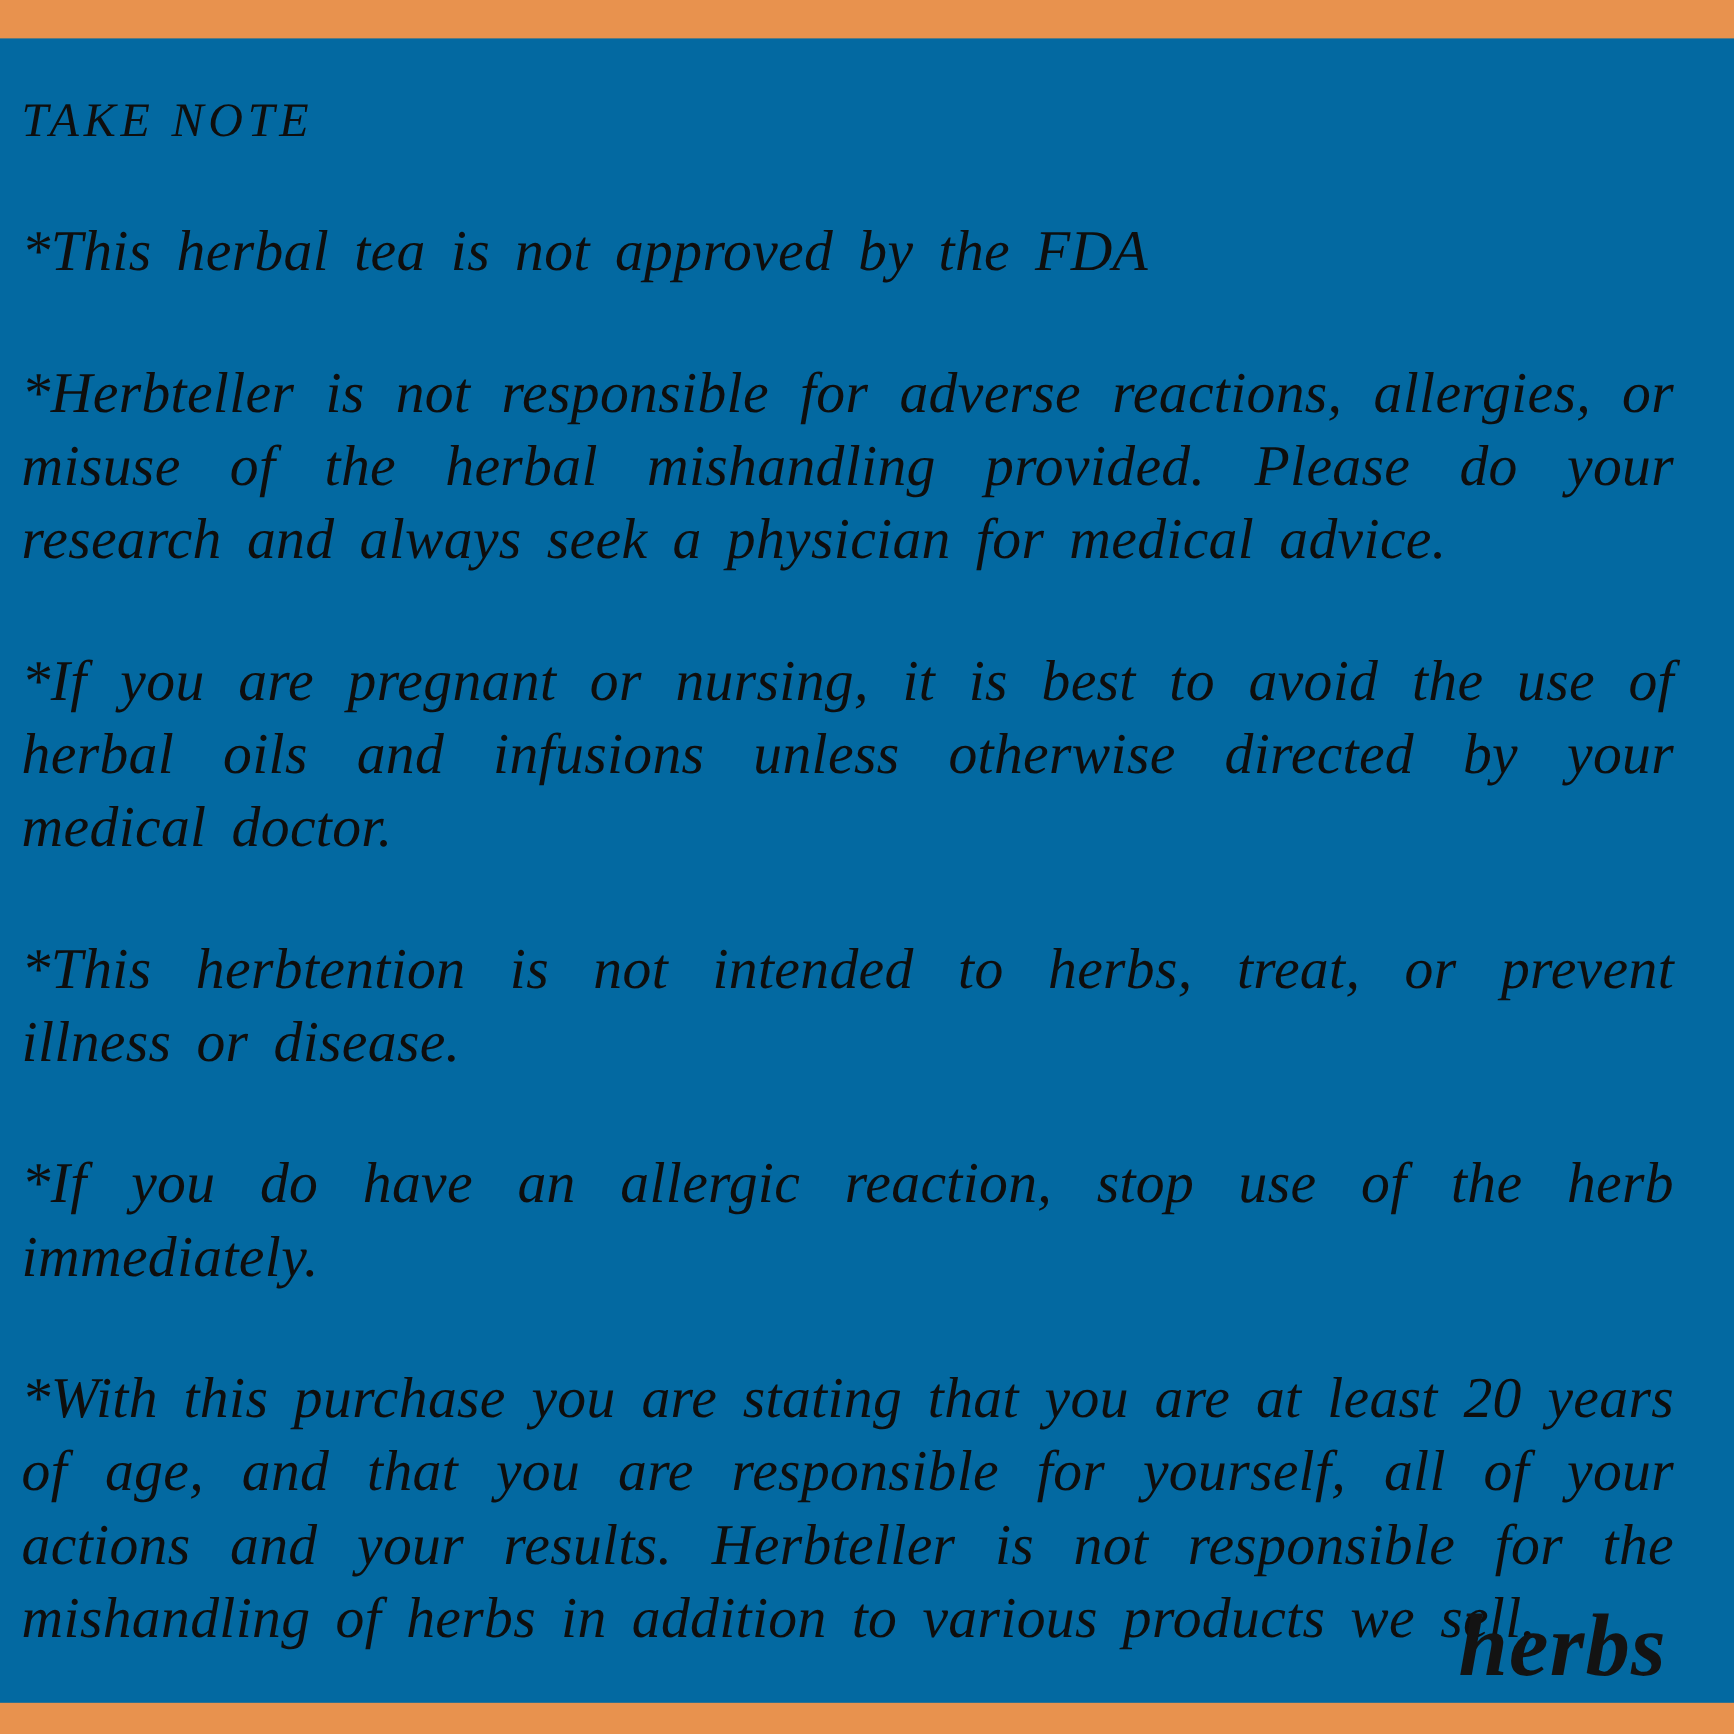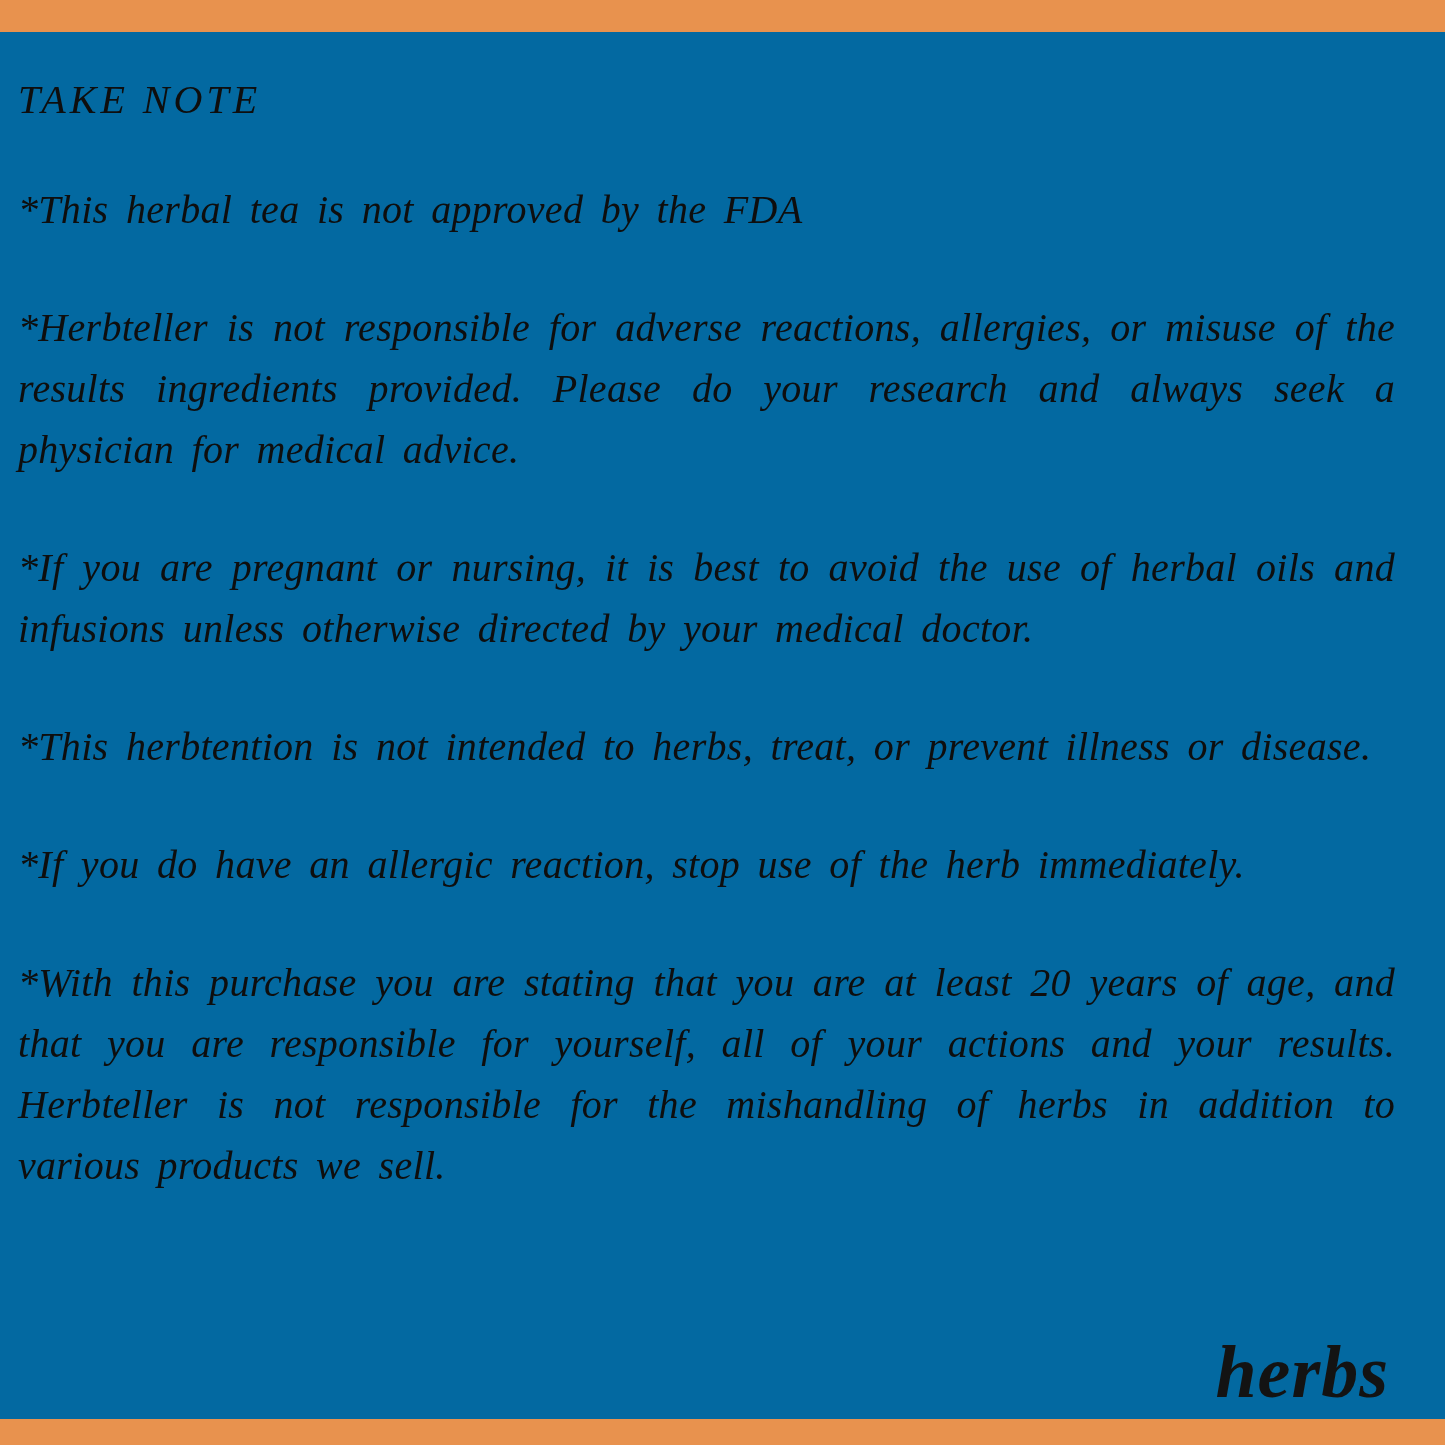--- a/index.html
+++ b/index.html
@@ -30,21 +30,21 @@
     padding: 44px 50px 0 18px;
   }
   .heading {
     font-size: 40px;
     letter-spacing: 4px;
     font-weight: normal;
     margin-bottom: 56px;
     color: #0e0e0e;
   }
   .note-paragraph {
-    font-size: 40px;
+    font-size: 48px;
     line-height: 61px;
     word-spacing: 0.18em;
     letter-spacing: 0.3px;
     text-align: justify;
     margin-bottom: 57px;
     color: #0e0e0e;
   }
   .logo {
     position: absolute;
     right: 56px;
@@ -63,21 +63,21 @@
 
 <div class="page">
 
   <div class="accent-bar top"></div>
 
   <div class="content">
     <h1 class="heading">TAKE NOTE</h1>
 
     <p class="note-paragraph">*This herbal tea is not approved by the FDA</p>
 
-    <p class="note-paragraph">*Herbteller is not responsible for adverse reactions, allergies, or misuse of the results ingredients provided. Please do your research and always seek a physician for medical advice.</p>
+    <p class="note-paragraph">*Herbteller is not responsible for adverse reactions, allergies, or misuse of the herbal mishandling provided. Please do your research and always seek a physician for medical advice.</p>
 
     <p class="note-paragraph">*If you are pregnant or nursing, it is best to avoid the use of herbal oils and infusions unless otherwise directed by your medical doctor.</p>
 
     <p class="note-paragraph">*This herbtention is not intended to herbs, treat, or prevent illness or disease.</p>
 
     <p class="note-paragraph">*If you do have an allergic reaction, stop use of the herb immediately.</p>
 
     <p class="note-paragraph">*With this purchase you are stating that you are at least 20 years of age, and that you are responsible for yourself, all of your actions and your results. Herbteller is not responsible for the mishandling of herbs in addition to various products we sell.</p>
   </div>
 

